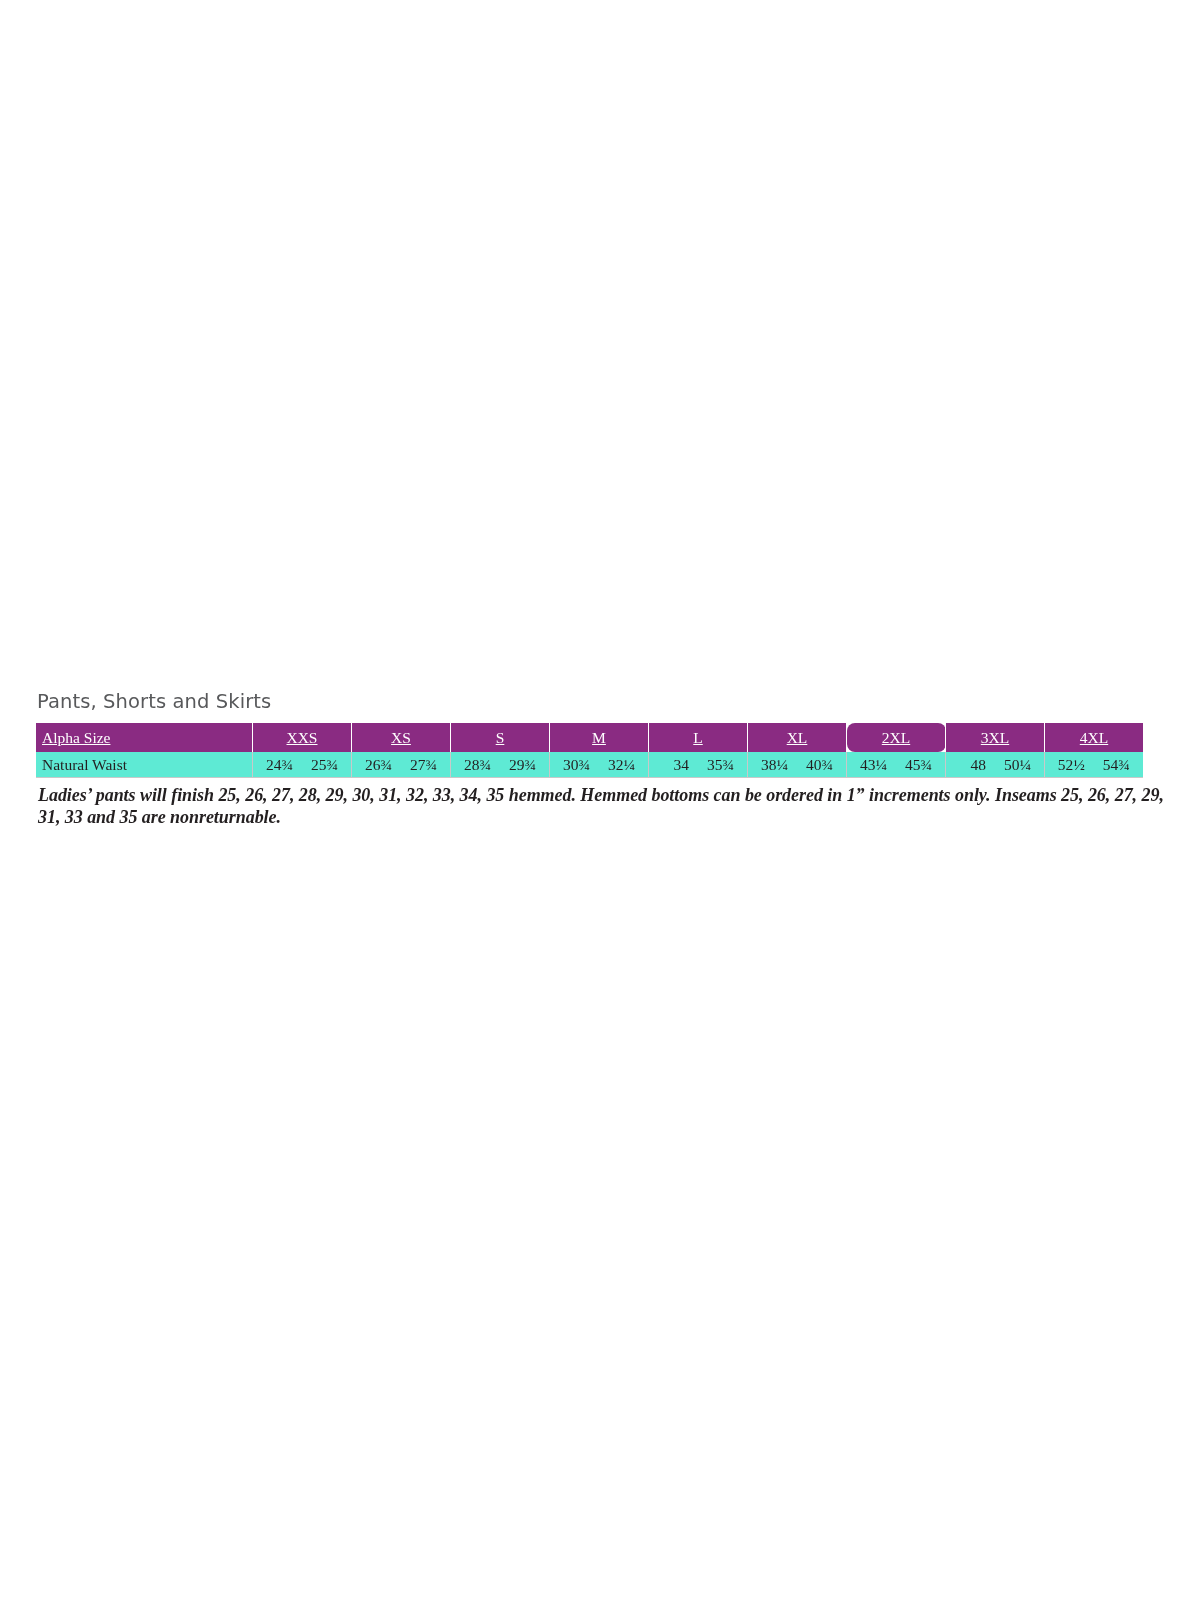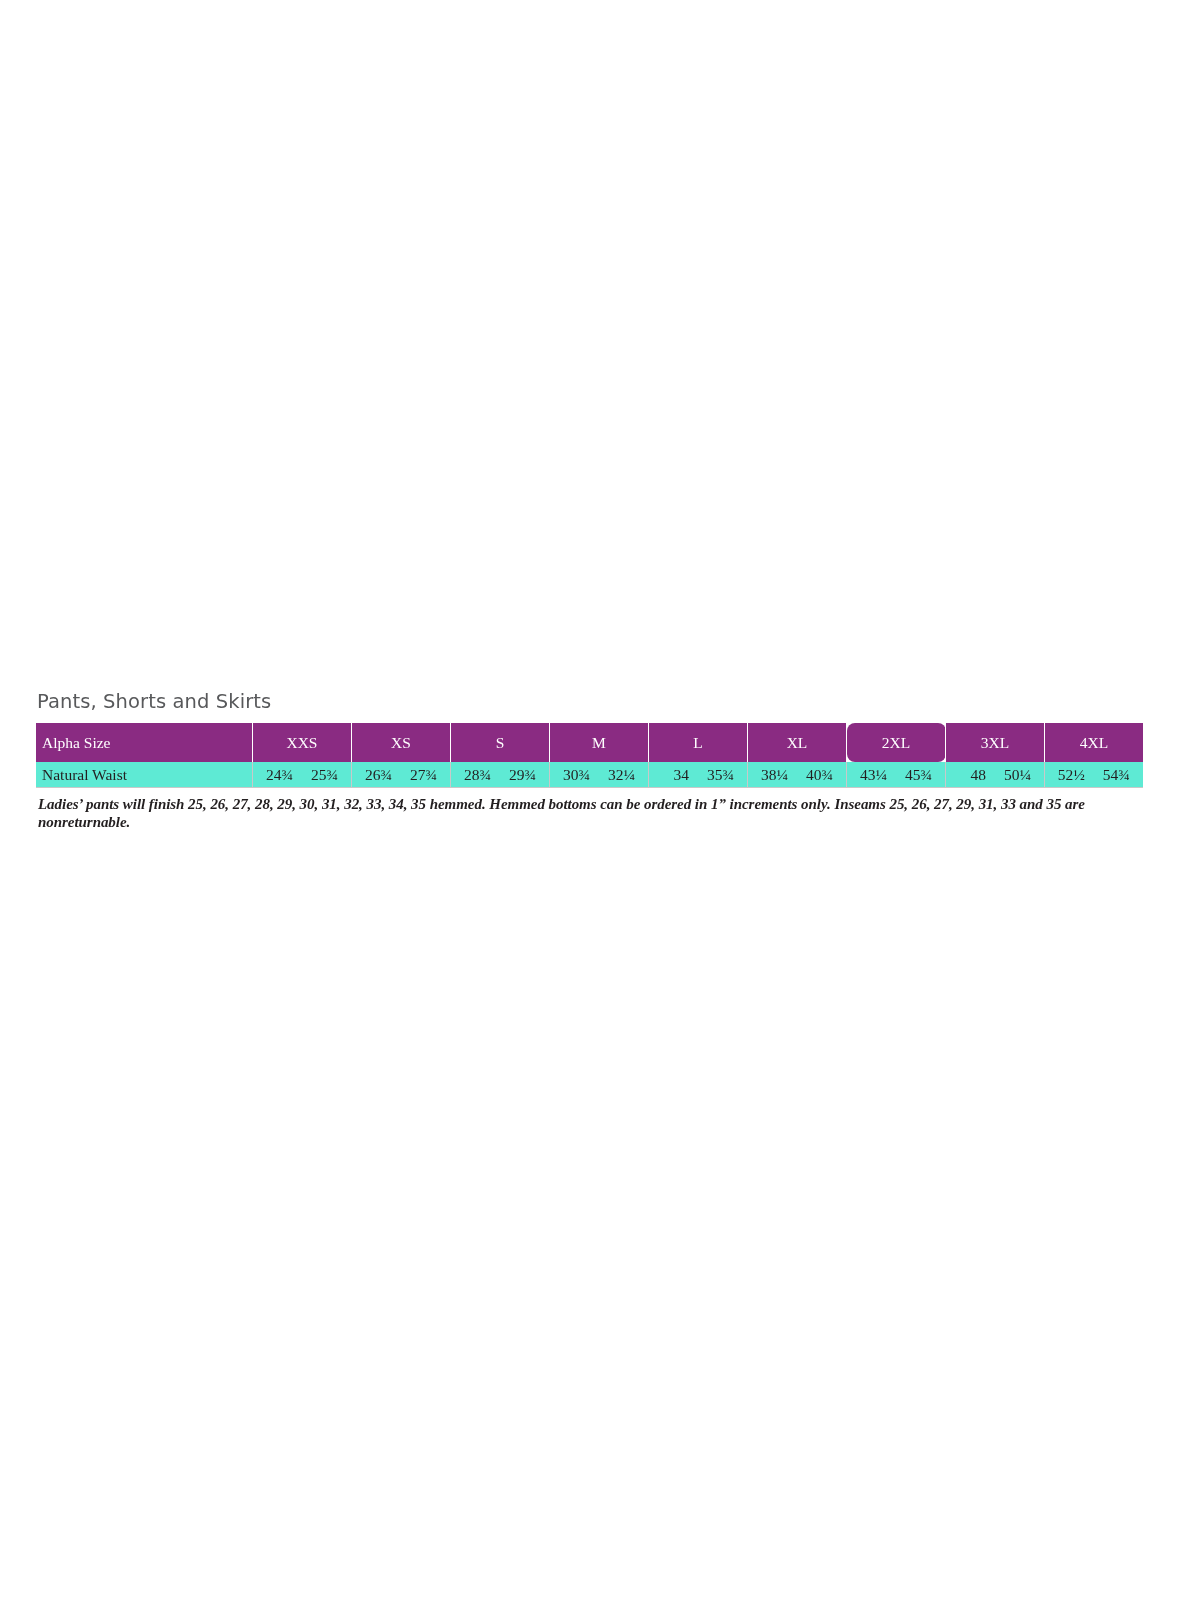--- a/index.html
+++ b/index.html
@@ -51,26 +51,27 @@
     padding: 0;
     margin: 0;
   }
 
   
   .hdr-row th {
     background: #8a2b82;
     color: #ffffff;
     font-weight: 400;
     font-size: 15.5px;
-    height: 39px;
+    height: 29px;
     line-height: 23px;
     text-align: center;
     border-right: 1px solid #ffffff;
     border-left: 1px solid #ffffff;
     vertical-align: middle;
+    text-decoration: underline;
   }
   .hdr-row th.label-col {
     text-align: left;
     padding-left: 6px;
     border-left: none;
   }
   .hdr-row th:last-child {
     border-right: none;
   }
 
@@ -104,21 +105,21 @@
     border-right: 1px solid #c9c9c9;
   }
   tbody tr td.val.right-of-pair.last {
     border-right: none;
   }
 
   .footnote {
     font-family: "Liberation Serif", serif;
     font-style: italic;
     font-weight: bold;
-    font-size: 15px;
+    font-size: 18px;
     color: #231f20;
     margin-top: 7px;
     margin-left: 2px;
     line-height: 1.2;
     letter-spacing: -0.05px;
   }
 </style>
 </head>
 <body>
 

